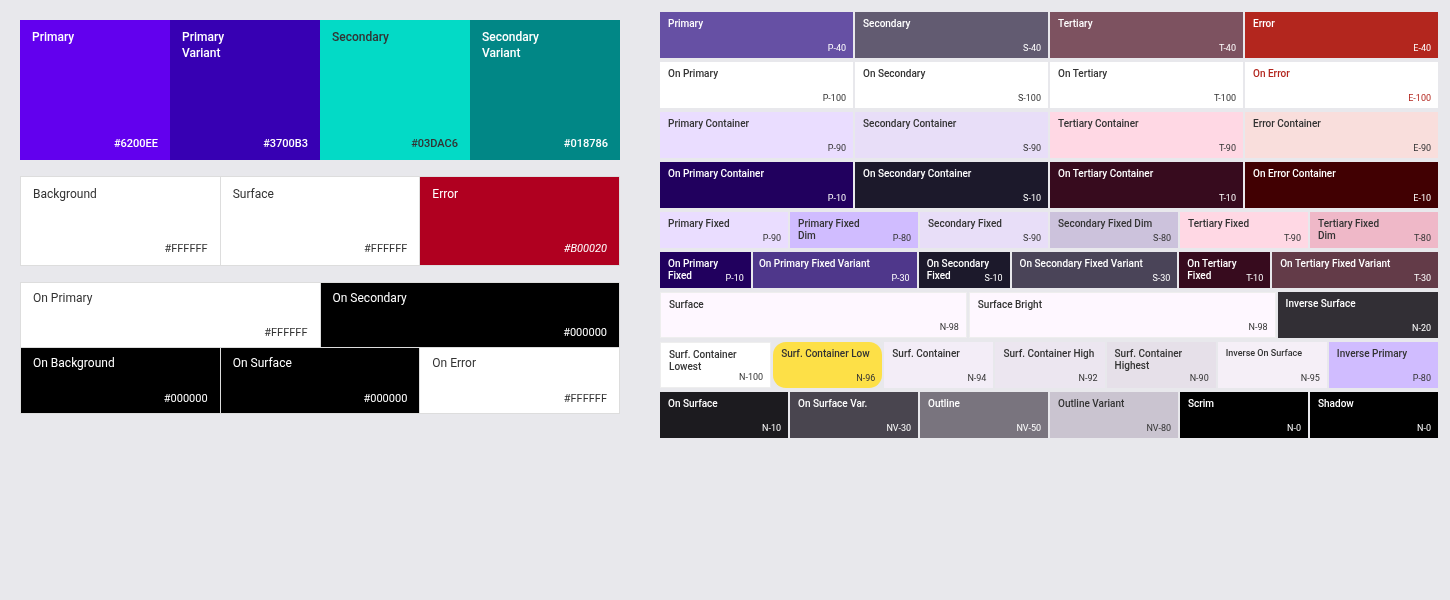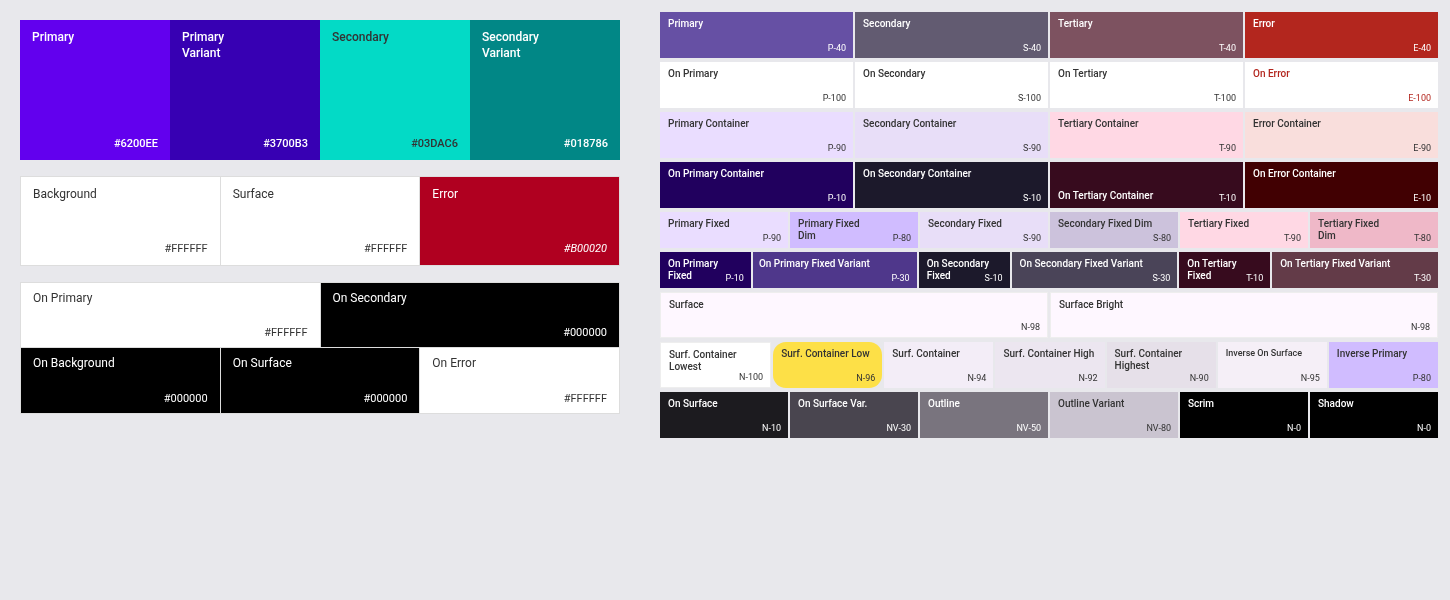--- a/index.html
+++ b/index.html
@@ -132,21 +132,21 @@
 
     
     .c-primary-container { background: #EADDFF; color: #333; flex: 1; }
     .c-secondary-container { background: #E8DEF8; color: #333; flex: 1; }
     .c-tertiary-container { background: #FFD8E4; color: #333; flex: 1; }
     .c-error-container { background: #F9DEDC; color: #333; flex: 1; }
 
     
     .c-on-primary-container { background: #21005E; color: white; flex: 1; }
     .c-on-secondary-container { background: #1C192B; color: white; flex: 1; }
-    .c-on-tertiary-container { background: #370B1E; color: white; flex: 1; justify-content: flex-end; }
+    .c-on-tertiary-container { background: #370B1E; color: white; flex: 1; }
     .c-on-error-container { background: #410002; color: white; flex: 1; }
 
     
     .c-primary-fixed { background: #EADDFF; color: #333; flex: 1; min-height: 36px; }
     .c-primary-fixed-dim { background: #D0BCFF; color: #333; flex: 1; min-height: 36px; }
     .c-secondary-fixed { background: #E8DEF8; color: #333; flex: 1; min-height: 36px; }
     .c-secondary-fixed-dim { background: #CCC2DC; color: #333; flex: 1; min-height: 36px; }
     .c-tertiary-fixed { background: #FFD8E4; color: #333; flex: 1; min-height: 36px; }
     .c-tertiary-fixed-dim { background: #EFB8C8; color: #333; flex: 1; min-height: 36px; }
 
@@ -387,20 +387,24 @@
 
   <div class="grid-row">
     <div class="cell c-surface" style="flex:2; border:1px solid #eee;">
       <span class="cell-label">Surface</span>
       <span class="cell-code">N-98</span>
     </div>
     <div class="cell c-surface-bright" style="flex:2; border:1px solid #eee;">
       <span class="cell-label">Surface Bright</span>
       <span class="cell-code">N-98</span>
     </div>
+    <div class="cell c-inverse-surface">
+      <span class="cell-label">Inverse Surface</span>
+      <span class="cell-code">N-20</span>
+    </div>
   </div>
 
   <div class="grid-row">
     <div class="cell c-surf-container-lowest">
       <span class="cell-label">Surf. Container Lowest</span>
       <span class="cell-code">N-100</span>
     </div>
     <div class="cell c-surf-container-low">
       <span class="cell-label">Surf. Container Low</span>
       <span class="cell-code">N-96</span>

